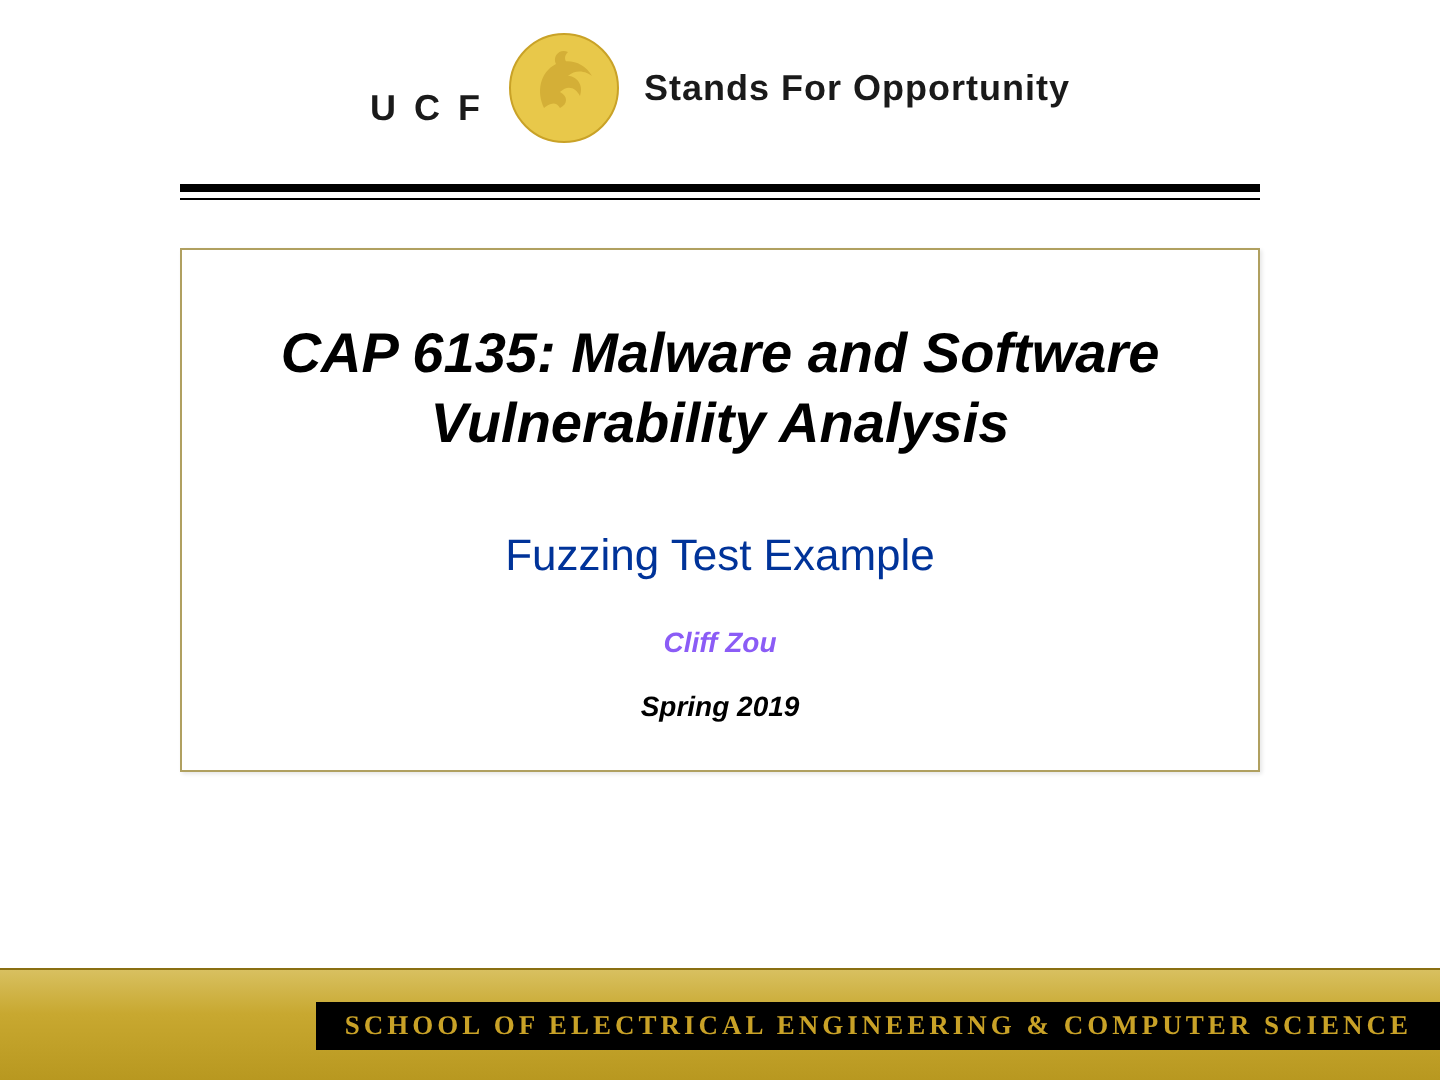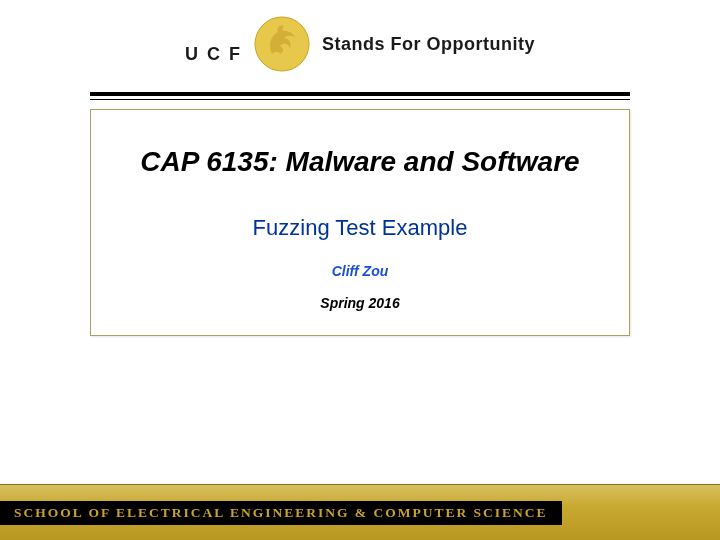--- a/index.html
+++ b/index.html
@@ -44,21 +44,21 @@
     margin: 12px auto 0;
   }
   .rule-thin {
     width: 540px;
     height: 1px;
     background: #000;
     margin: 3px auto 0;
   }
   .content-box {
     width: 540px;
-    margin: 9px auto 0;
+    margin: 24px auto 0;
     border: 1px solid #b0a060;
     padding: 34px 20px 24px;
     text-align: center;
     box-shadow: 1px 1px 2px rgba(0,0,0,0.1);
   }
   .course-title {
     font-style: italic;
     font-weight: bold;
     font-size: 28px;
     color: #000;
@@ -67,41 +67,41 @@
   .subtitle {
     font-weight: normal;
     font-size: 22px;
     color: #003399;
     margin-top: 36px;
   }
   .author {
     font-style: italic;
     font-weight: bold;
     font-size: 14px;
-    color: #1d4ed8;
+    color: #8b5cf6;
     margin-top: 22px;
   }
   .term {
     font-style: italic;
     font-weight: bold;
     font-size: 14px;
     color: #000;
     margin-top: 16px;
   }
   .footer {
     position: absolute;
     bottom: 0;
     left: 0;
     width: 100%;
     height: 56px;
     background: linear-gradient(#d8c060, #c8a830 40%, #b89820);
     border-top: 1px solid #8a6f12;
     display: flex;
     align-items: center;
-    justify-content: flex-start;
+    justify-content: flex-end;
   }
   .footer-inner {
     background: #000;
     color: #c9a227;
     font-family: "Times New Roman", serif;
     font-weight: bold;
     letter-spacing: 2px;
     font-size: 13.5px;
     padding: 4px 14px;
   }
@@ -120,21 +120,22 @@
   </span>
   <span class="tagline">Stands For Opportunity</span>
 </div>
 
 <div class="rule-thick"></div>
 <div class="rule-thin"></div>
 
 <div class="content-box">
   <div class="course-title">
     <span>CAP 6135: Malware and Software</span><br>
+    <span>Vulnerability Analysis</span>
   </div>
   <div class="subtitle">Fuzzing Test Example</div>
   <div class="author">Cliff Zou</div>
-  <div class="term">Spring 2016</div>
+  <div class="term">Spring 2019</div>
 </div>
 
 <div class="footer">
   <div class="footer-inner">SCHOOL OF ELECTRICAL ENGINEERING &amp; COMPUTER SCIENCE</div>
 </div>
 
 </body></html>

